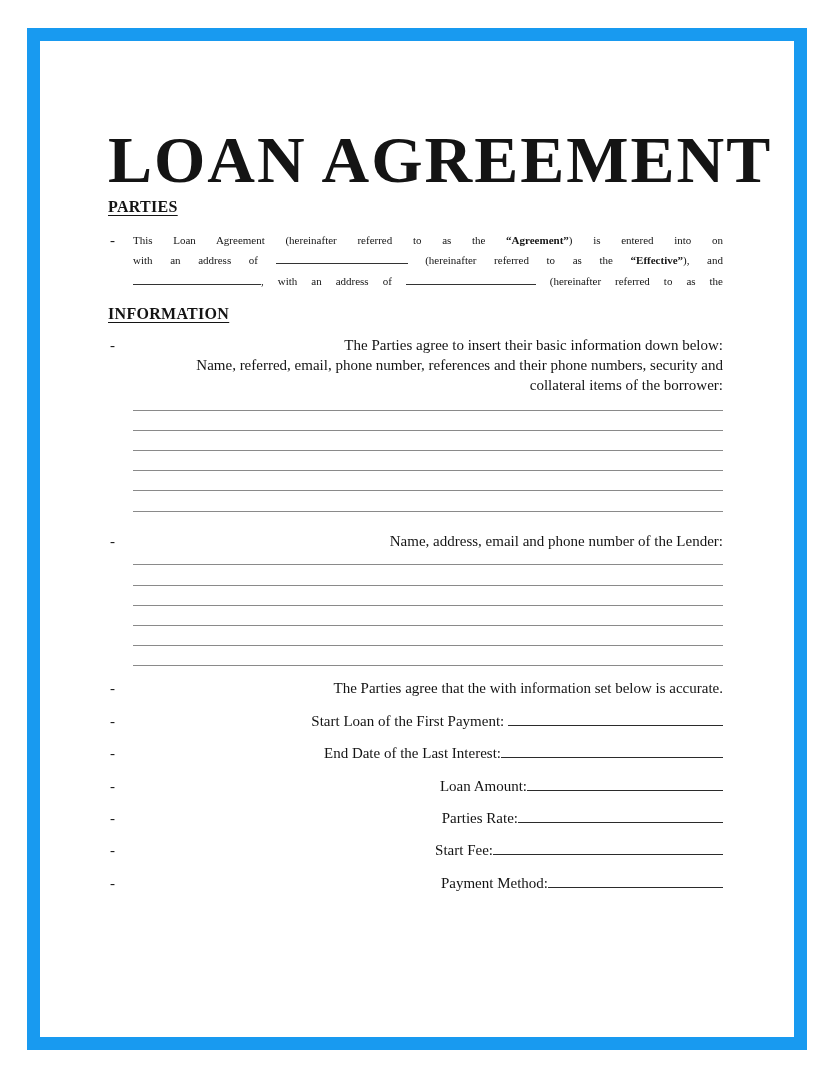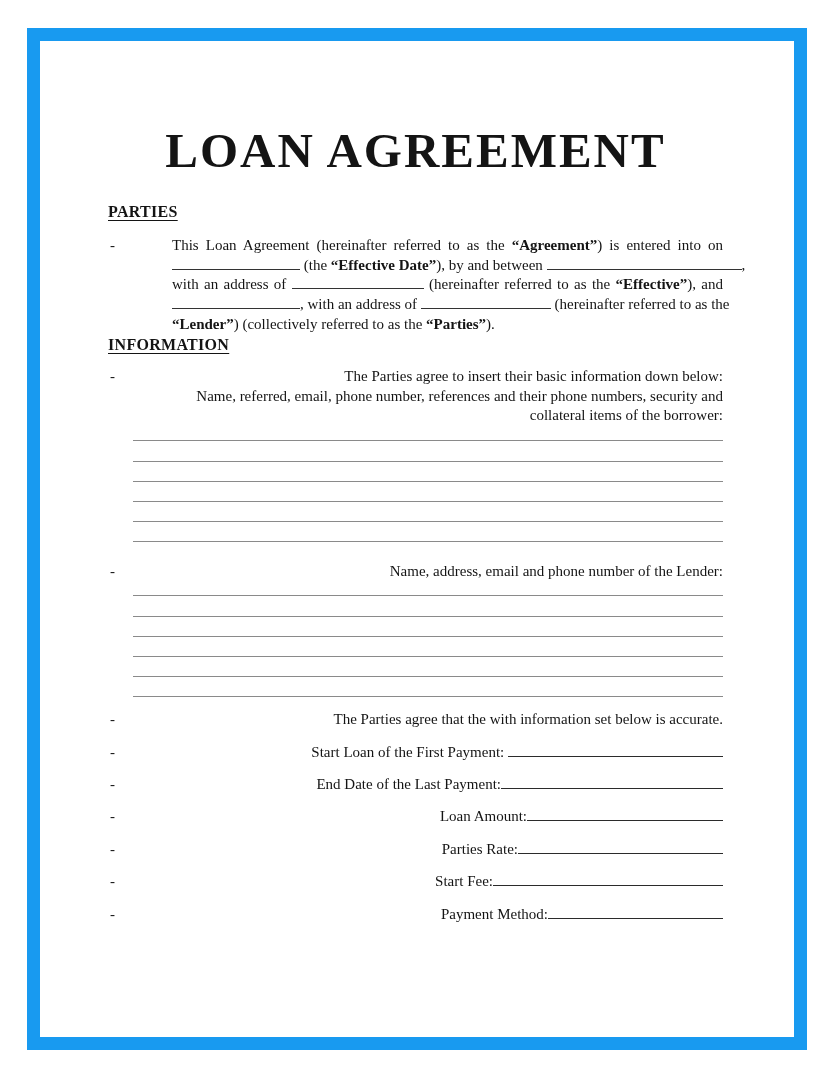--- a/index.html
+++ b/index.html
@@ -18,50 +18,49 @@
     background:#ffffff;
     box-sizing:border-box;
   }
   .content {
     position:absolute;
     left:108px; top:40px;
     width:615px;
   }
   .doc-title {
     text-align:center;
-    font-size:49px;
+    font-size:66px;
     font-weight:700;
     letter-spacing:2px;
     line-height:1.1;
     margin-top:84px;
     white-space:nowrap;
   }
   .section-heading {
     font-size:16px;
     font-weight:700;
     text-decoration:underline;
     text-underline-offset:3px;
     letter-spacing:0.3px;
     line-height:1.25;
   }
-  .heading-parties { margin-top:24px; }
-  .heading-information { }
+  .heading-parties { }
+  .heading-information { margin-top:12px; }
   .heading-loan { margin-top:20px; }
 
   .bullet-row { display:flex; align-items:flex-start; }
   .bullet-dash { width:25px; flex:0 0 25px; padding-left:2px; box-sizing:border-box; font-size:15px; line-height:19.8px; }
   .bullet-body { flex:1 1 auto; min-width:0; }
 
   .pline {
-    font-size:15px;
+    font-size:11px;
     line-height:19.8px;
     text-align:justify;
     text-align-last:justify;
     white-space:nowrap;
-    margin-left:39px;
   }
   .pline.last { text-align:left; text-align-last:left; }
   .pline b, .tline b { font-weight:700; }
   .blank {
     display:inline-block;
     height:13px;
     border-bottom:1px solid #333333;
     vertical-align:baseline;
   }
   .tline { font-size:15px; line-height:19.8px;text-align:right; }
@@ -90,24 +89,22 @@
 <div class="content">
 
   <div class="doc-title">LOAN AGREEMENT</div>
 
   <div class="section-heading heading-parties">PARTIES</div>
 
   <div class="bullet-row parties-paragraph">
     <div class="bullet-dash">-</div>
     <div class="bullet-body" id="parties-lines">
         <div class="pline"><span>This Loan Agreement (hereinafter referred to as the </span><b>“Agreement”</b><span>) is entered into on</span></div>
-        <div class="pline"><span class="blank" style="width: 128px;"></span><span> (the </span><b>“Effective Date”</b><span>), by and between </span><span class="blank" style="width: 195px;"></span><span>,</span></div>
         <div class="pline"><span>with an address of </span><span class="blank" style="width: 132px;"></span><span> (hereinafter referred to as the </span><b>“Effective”</b><span>), and</span></div>
         <div class="pline"><span class="blank" style="width: 128px;"></span><span>, with an address of </span><span class="blank" style="width: 130px;"></span><span> (hereinafter referred to as the</span></div>
-        <div class="pline last"><b>“Lender”</b><span>) (collectively referred to as the </span><b>“Parties”</b><span>).</span></div>
       </div>
   </div>
 
   <div class="section-heading heading-information">INFORMATION</div>
 
   <div class="bullet-row info-bullet1">
     <div class="bullet-dash">-</div>
     <div class="bullet-body" id="info-bullet1-lines">
         <div class="tline">The Parties agree to insert their basic information down below:</div>
         <div class="tline">Name, referred, email, phone number, references and their phone numbers, security and</div>
@@ -144,21 +141,21 @@
     <div class="bullet-body tline">The Parties agree that the with information set below is accurate.</div>
   </div>
 
   <div id="loan-items">
       <div class="bullet-row loan-item">
         <div class="bullet-dash">-</div>
         <div class="bullet-body tline"><span>Start Loan of the First Payment: </span><span class="blank" style="width: 215px;"></span></div>
       </div>
       <div class="bullet-row loan-item">
         <div class="bullet-dash">-</div>
-        <div class="bullet-body tline"><span>End Date of the Last Payment:</span><span class="blank" style="width: 222px;"></span></div>
+        <div class="bullet-body tline"><span>End Date of the Last Interest:</span><span class="blank" style="width: 222px;"></span></div>
       </div>
       <div class="bullet-row loan-item">
         <div class="bullet-dash">-</div>
         <div class="bullet-body tline"><span>Loan Amount:</span><span class="blank" style="width: 196px;"></span></div>
       </div>
       <div class="bullet-row loan-item">
         <div class="bullet-dash">-</div>
         <div class="bullet-body tline"><span>Parties Rate:</span><span class="blank" style="width: 205px;"></span></div>
       </div>
       <div class="bullet-row loan-item">

